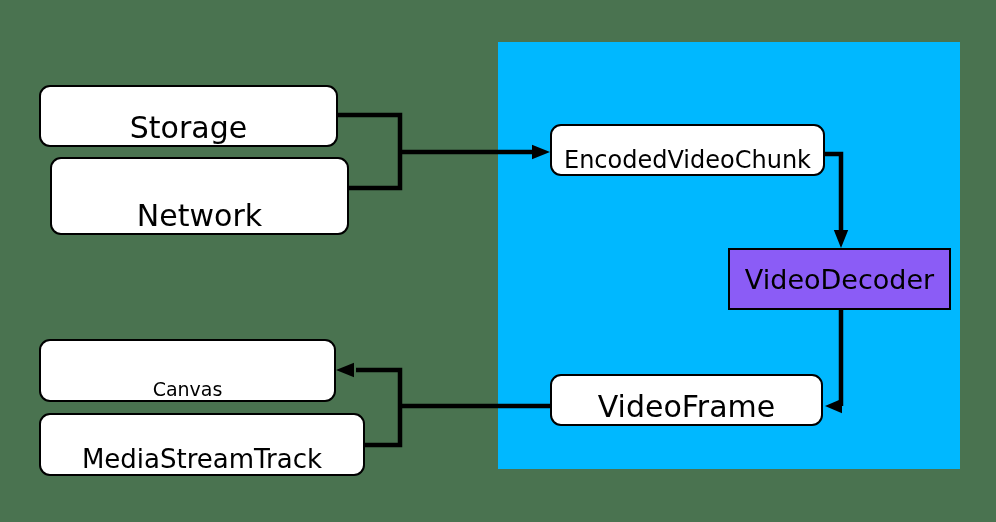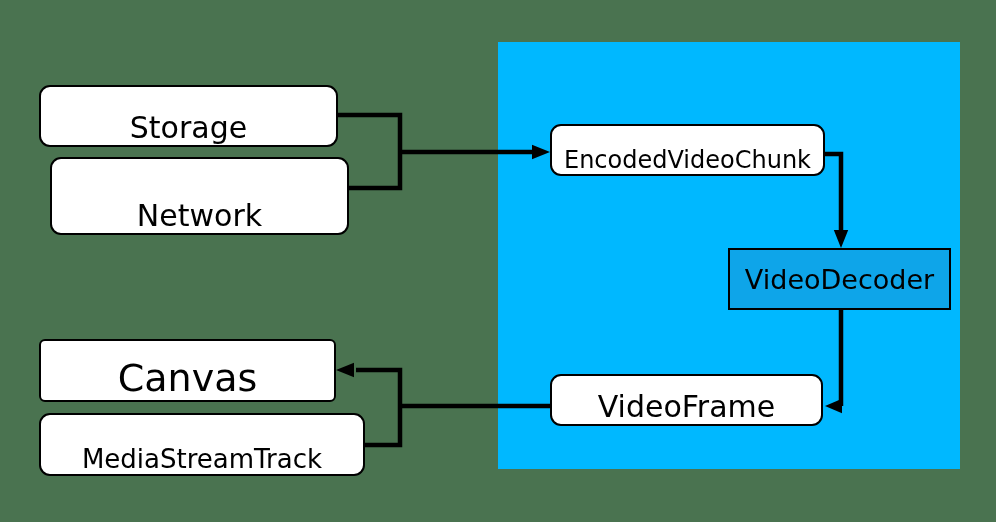--- a/index.html
+++ b/index.html
@@ -37,25 +37,25 @@
     display: flex;
     align-items: center;
     justify-content: center;
     color: #000000;
     text-align: center;
     white-space: nowrap;
   }
   .rounded { border-radius: 11px; align-items: flex-end; }
   .node-storage  { left: 39px;  top: 85px;  width: 299px; height: 62px; font-size: 30px; }
   .node-network  { left: 39px;  top: 157px; width: 299px; height: 78px; font-size: 30px; margin-left: 11px; }
-  .node-canvas   { left: 39px;  top: 339px; width: 297px; height: 63px; font-size: 38px; border-radius: 6px; }
+  .node-canvas   { left: 39px;  top: 339px; width: 297px; height: 63px; font-size: 19px; }
   .node-mst      { left: 39px;  top: 413px; width: 326px; height: 63px; font-size: 26px; }
   .node-chunk    { left: 550px; top: 124px; width: 275px; height: 52px; font-size: 24px; }
   .node-decoder  { left: 728px; top: 248px; width: 223px; height: 62px; font-size: 27px;
-                   background: #0ea5e9; border-radius: 0; }
+                   background: #8b5cf6; border-radius: 0; }
   .node-frame    { left: 550px; top: 374px; width: 273px; height: 52px; font-size: 30px; }
 </style>
 </head>
 <body>
 
 <div class="stage">
 
   <div class="region"></div>
 
   <svg class="wires" width="996" height="522" viewBox="0 0 996 522">

